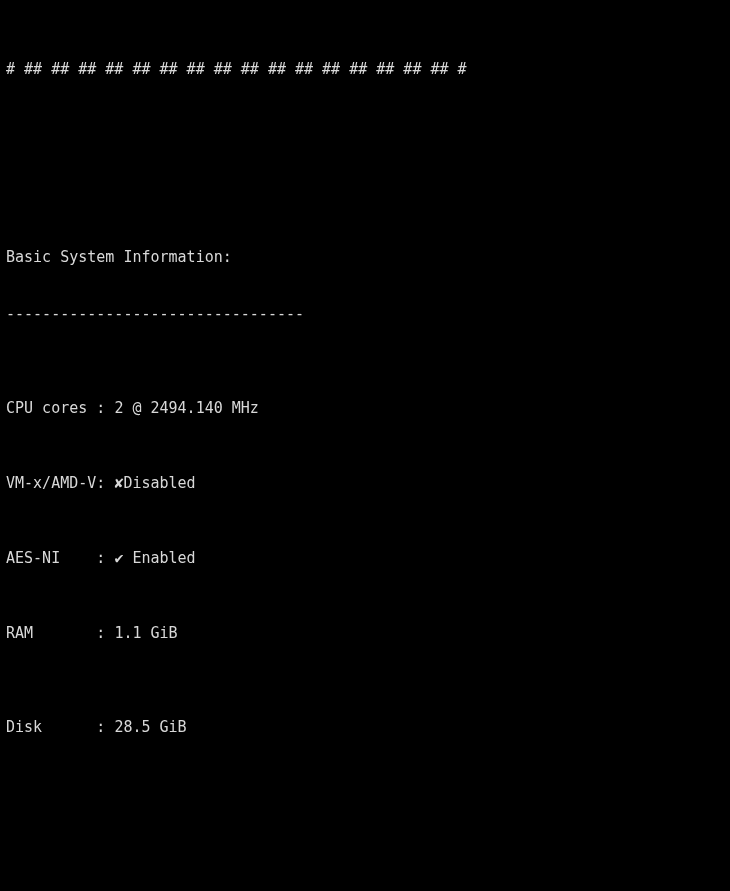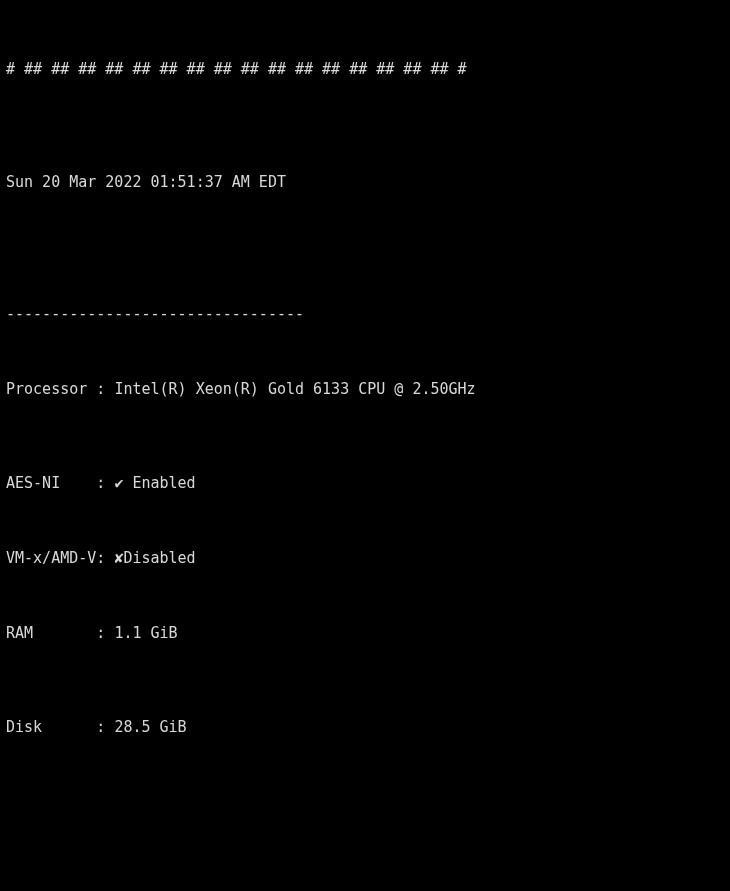--- a/index.html
+++ b/index.html
@@ -44,31 +44,31 @@
     font-weight: bold;
   }
 </style>
 </head>
 <body>
 
 <div id="terminal">
 
   <div class="line"># ## ## ## ## ## ## ## ## ## ## ## ## ## ## ## ## #</div>
   <div class="blank"></div>
-  <div class="line">Sun 20 Mar 2022 01:51:37 AM EDT</div>
   <div class="blank"></div>
 
+  <div class="line">Basic System Information:</div>
   <div class="line">---------------------------------</div>
 
-  <div class="line"><span>Processor </span><span>: </span><span>Intel(R) Xeon(R) Gold 6133 CPU @ 2.50GHz</span></div>
 
+  <div class="line"><span>CPU cores </span><span>: </span><span>2 @ 2494.140 MHz</span></div>
+
+  <div class="line"><span>VM-x/AMD-V</span><span>: </span><span class="mark-no">✘</span><span>Disabled</span></div>
 
   <div class="line"><span>AES-NI    </span><span>: </span><span class="mark-ok">✔</span><span> Enabled</span></div>
-
-  <div class="line"><span>VM-x/AMD-V</span><span>: </span><span class="mark-no">✘</span><span>Disabled</span></div>
 
   <div class="line"><span>RAM       </span><span>: </span><span>1.1 GiB</span></div>
 
 
   <div class="line"><span>Disk      </span><span>: </span><span>28.5 GiB</span></div>
 
   
 
   
   

